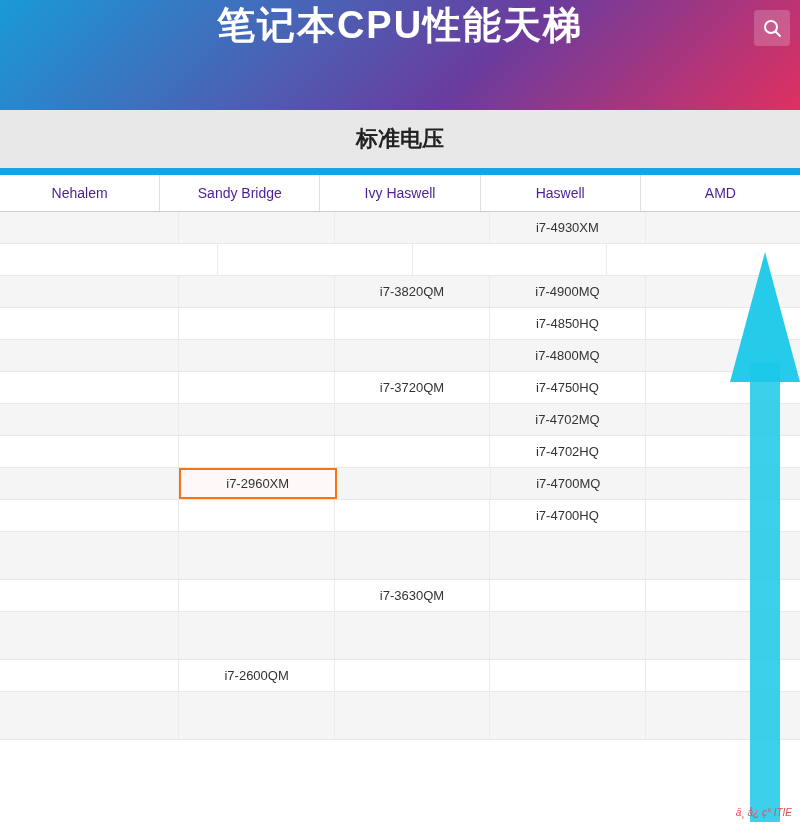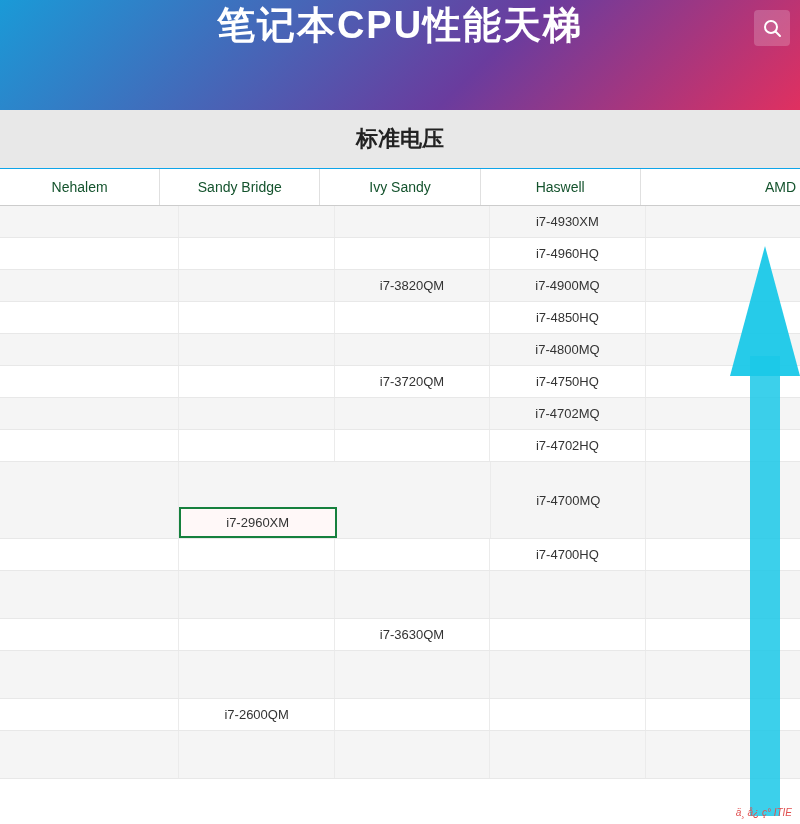--- a/index.html
+++ b/index.html
@@ -53,41 +53,41 @@
 
     
     .sub-header {
       width: 100%;
       background: #e8e8e8;
       text-align: center;
       padding: 14px 0;
       font-size: 22px;
       font-weight: bold;
       color: #222;
-      border-bottom: 1px solid #0ea5e9;
+      border-bottom: 7px solid #0ea5e9;
     }
 
     
     .col-headers {
       display: flex;
       width: 100%;
       border-bottom: 1px solid #ccc;
       background: #fff;
     }
 
     .col-header {
       flex: 1;
       text-align: center;
       padding: 10px 4px;
       font-size: 14px;
-      color: #14532d;
+      color: #4c1d95;
       border-right: 1px solid #e0e0e0;
       font-weight: 500;
     }
-    .col-header:last-child { border-right: none; text-align: right; }
+    .col-header:last-child { border-right: none; }
 
     
     .table-area {
       width: 100%;
       background: #f9f9f9;
       position: relative;
     }
 
     .table-row {
       display: flex;
@@ -107,24 +107,23 @@
       font-size: 13px;
       color: #333;
       border-right: 1px solid #ebebeb;
       display: flex;
       align-items: center;
       justify-content: center;
     }
     .cell:last-child { border-right: none; }
 
     .cell-highlighted {
-      border: 2px solid #15803d;
+      border: 2px solid #f97316;
       background: #fff8f8;
       font-weight: 500;
-      margin-top: 45px;
     }
 
     
     .arrow-wrap {
       position: absolute;
       right: 0;
       top: 0;
       width: 80px;
       height: 620px;
       pointer-events: none;
@@ -165,39 +164,38 @@
     </div>
   </div>
 
   <div class="sub-header">
     <span>标准电压</span>
   </div>
 
   <div class="col-headers">
   <div class="col-header">Nehalem</div>
       <div class="col-header">Sandy Bridge</div>
-      <div class="col-header">Ivy Sandy</div>
+      <div class="col-header">Ivy Haswell</div>
       <div class="col-header">Haswell</div>
       <div class="col-header">AMD</div>
     </div>
 
   <div class="table-area" id="table-area">
 
     <div class="table-row">
         <div class="cell"></div>
         <div class="cell"></div>
         <div class="cell"></div>
         <div class="cell">i7-4930XM</div>
         <div class="cell"></div>
       </div>
       <div class="table-row">
         <div class="cell"></div>
         <div class="cell"></div>
         <div class="cell"></div>
-        <div class="cell">i7-4960HQ</div>
         <div class="cell"></div>
       </div>
       <div class="table-row">
         <div class="cell"></div>
         <div class="cell"></div>
         <div class="cell">i7-3820QM</div>
         <div class="cell">i7-4900MQ</div>
         <div class="cell"></div>
       </div>
       <div class="table-row">

